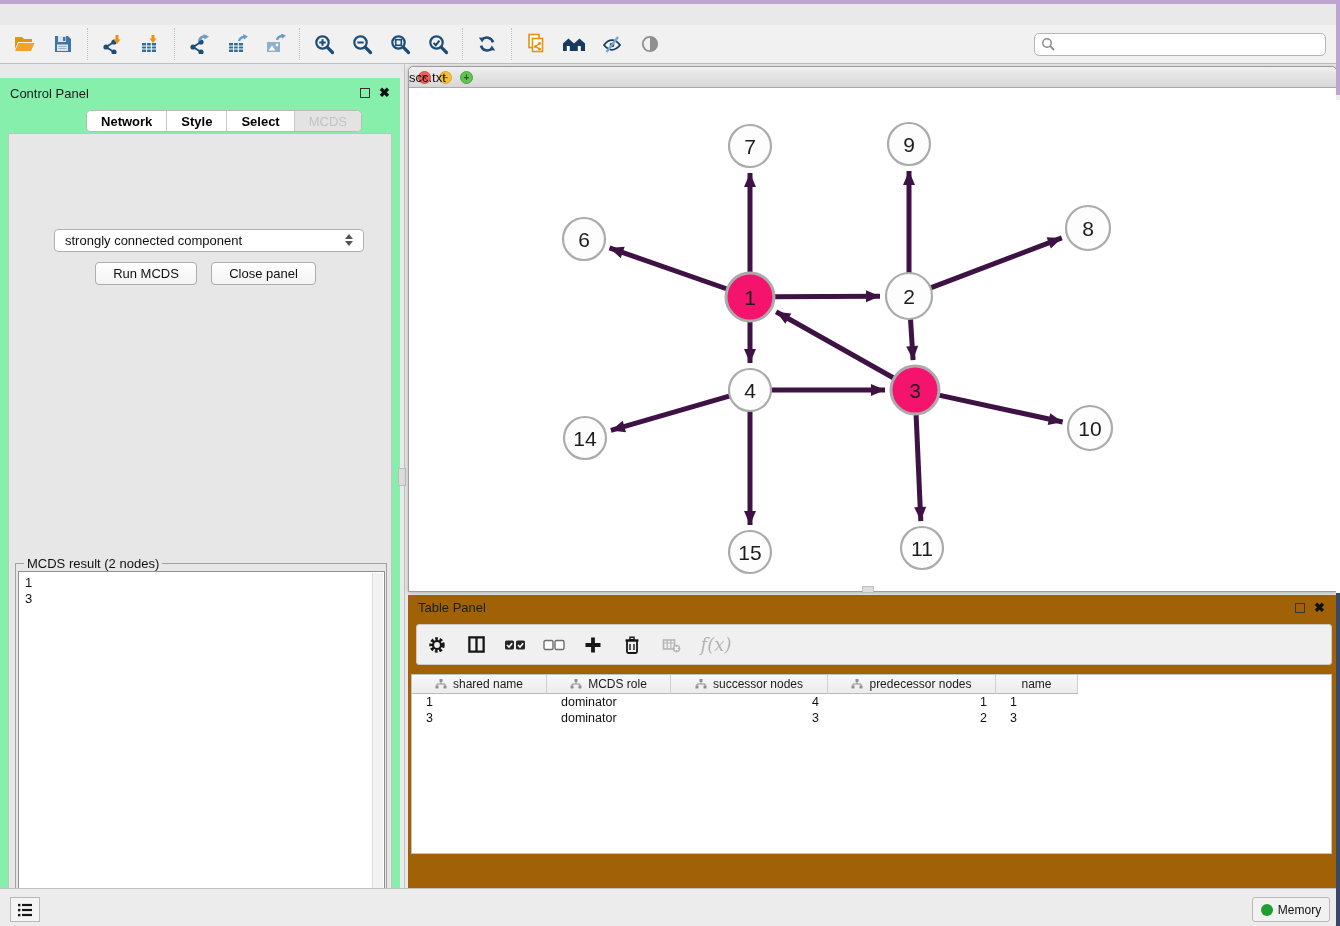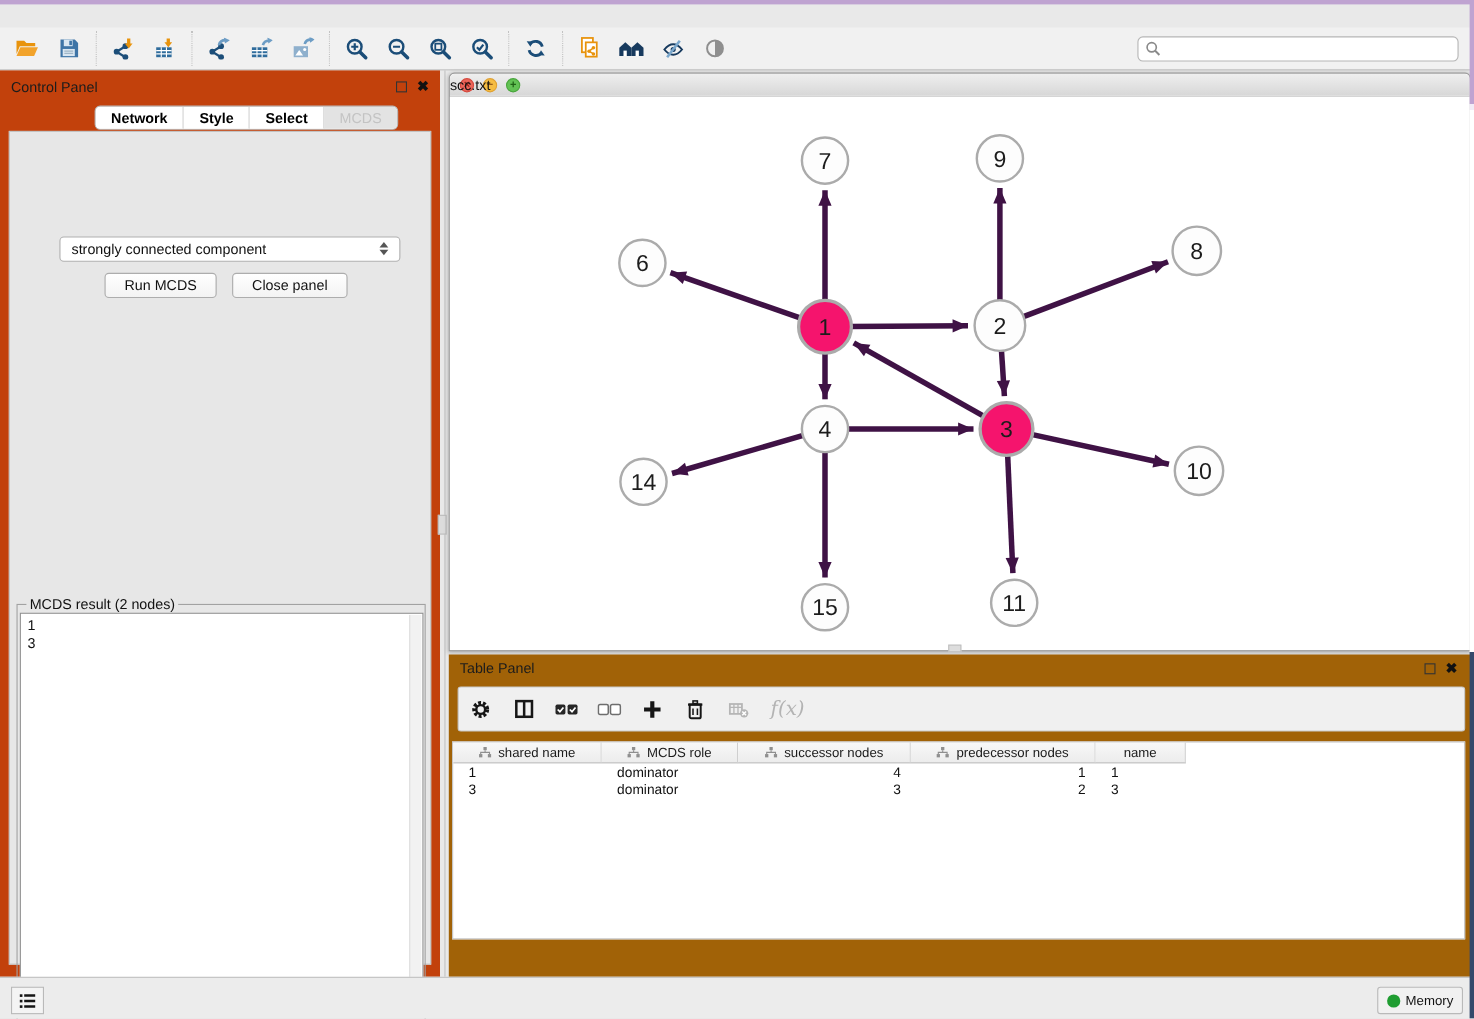--- a/index.html
+++ b/index.html
@@ -23,21 +23,21 @@
   
   #toolbar { position:absolute; left:0; top:25px; width:1340px; height:39px; background:#f1f1f1;
     border-bottom:1px solid #bfbfbf; display:flex; align-items:center; padding-left:6px; }
   .tbtn { width:38px; height:34px; display:flex; align-items:center; justify-content:center; flex:0 0 auto; }
   .tsep { width:1px; height:32px; border-left:1px dotted #c2c2c2; margin:0 5px; flex:0 0 auto; }
   #search-wrap { margin-left:auto; margin-right:14px; width:292px; height:23px; background:#fff;
     border:1px solid #b5b5b5; border-radius:5px; display:flex; align-items:center; padding-left:6px; }
   #search-input { border:none; outline:none; flex:1; height:19px; font-size:13px; background:transparent; }
 
   
-  #control-panel { position:absolute; left:0; top:64px; width:400px; height:824px; background:#c2410c; }
+  #control-panel { position:absolute; left:0; top:78px; width:400px; height:824px; background:#86efac; }
   #cp-header { position:absolute; left:0; top:6px; width:100%; height:20px; }
   #cp-title { position:absolute; left:10px; top:2px; font-size:13px; color:#1c1c1c; }
   .panel-float { position:absolute; width:10px; height:10px; border:1.5px solid #333; background:transparent; }
   .panel-close { position:absolute; font-size:13px; font-weight:bold; color:#111; line-height:12px; }
   #cp-float { right:30px; top:4px; } #cp-close { right:10px; top:3px; }
   #cp-tabs { position:absolute; left:0; top:32px; width:100%; display:flex; justify-content:center;margin-left:24px; }
   .seg-group { display:flex; border:1px solid #b9b9b9; border-radius:5px; overflow:hidden; background:#fff; height:22px; }
   .seg-tab { display:flex; align-items:center; justify-content:center; font-size:13px; font-weight:bold;
     color:#000; background:#fff; border-right:1px solid #c9c9c9; padding:0 14px; }
   .seg-tab:last-child { border-right:none; }

